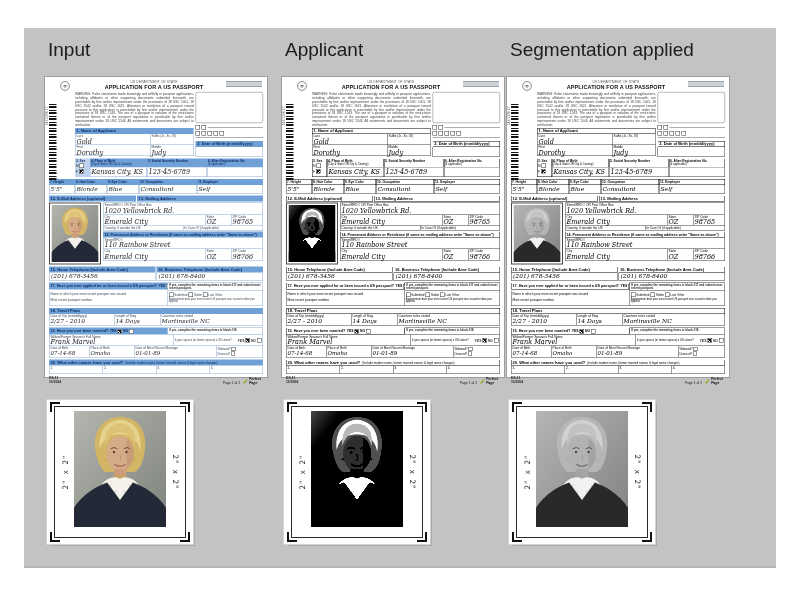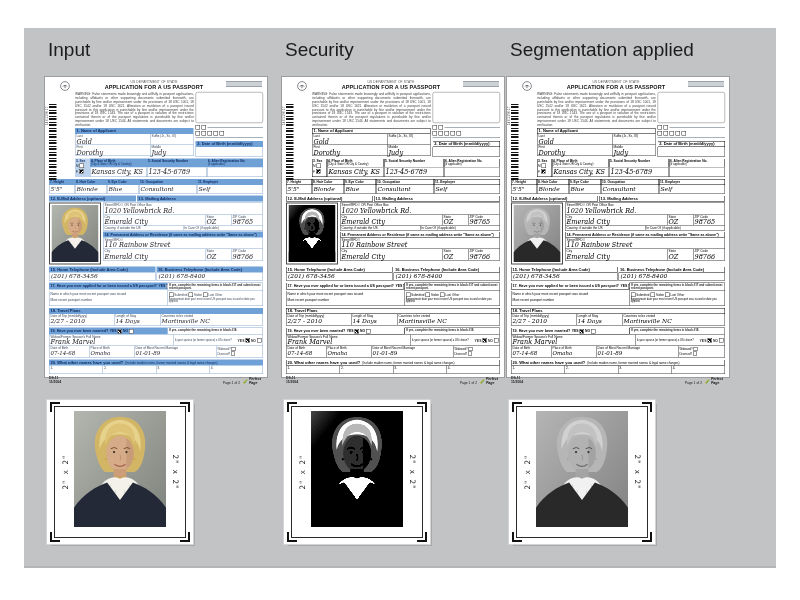--- a/index.html
+++ b/index.html
@@ -554,21 +554,21 @@
         <path d="M43,60 h14 v14 h-14 Z" fill="#cb9d79"></path>
         <path d="M30,76 C36,69 44,67 50,70 C56,67 64,69 70,76 L66,96 L50,106 L34,96 Z" fill="#f3f1ea"></path>
         <path d="M40,76 q-3,9 1,16 M60,76 q3,9 -1,16 M45,82 q-2,8 1,14 M55,82 q2,8 -1,14" stroke="#d8d5ca" stroke-width="1" fill="none"></path>
         <path d="M44,66 q6,6 12,0" stroke="#caa53e" stroke-width="0.8" fill="none"></path>
         <path d="M0,120 L0,100 C10,86 24,78 36,74 L50,92 L64,74 C76,78 90,86 100,100 L100,120 Z" fill="#232936"></path>
       </svg>
     </div>
   </div>
 
   <div class="column binarized">
-    <div class="col-label">Security</div>
+    <div class="col-label">Applicant</div>
 
     <div class="form">
       <div class="form-inner">
 
         <div class="barcode-num">146119017</div>
         <div class="barcode"></div>
         <svg class="eagle" viewBox="0 0 10 10">
           <circle cx="5" cy="5" r="4.4" fill="none" stroke="#565862" stroke-width="0.7"></circle>
           <path d="M2.2 5.6 Q5 2.6 7.8 5.6 Q5 4.6 2.2 5.6 Z" fill="#565862"></path>
           <path d="M4.2 5.4 L5 7.4 L5.8 5.4 Z" fill="#565862"></path>

